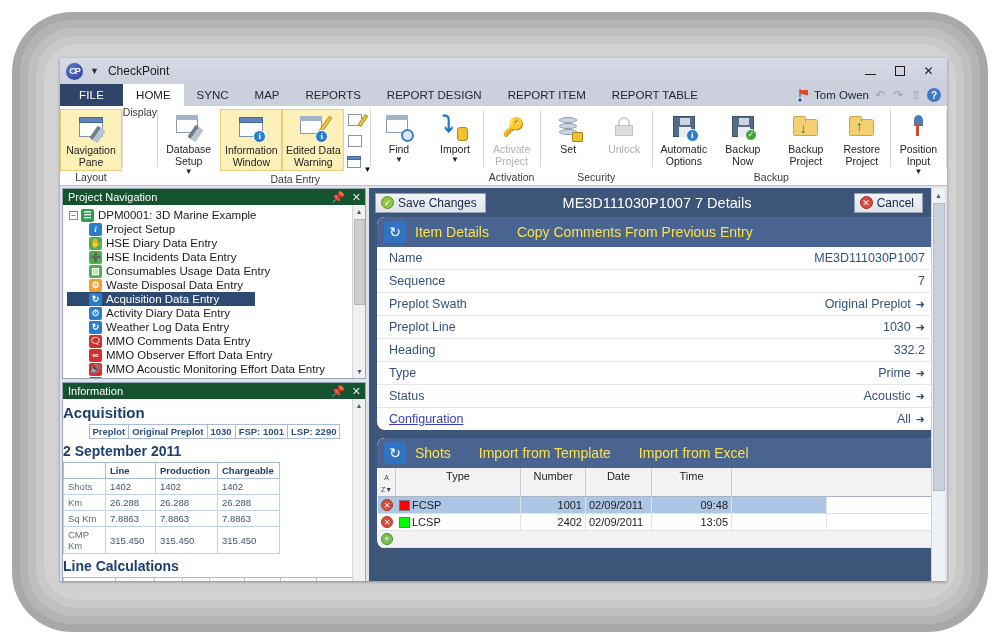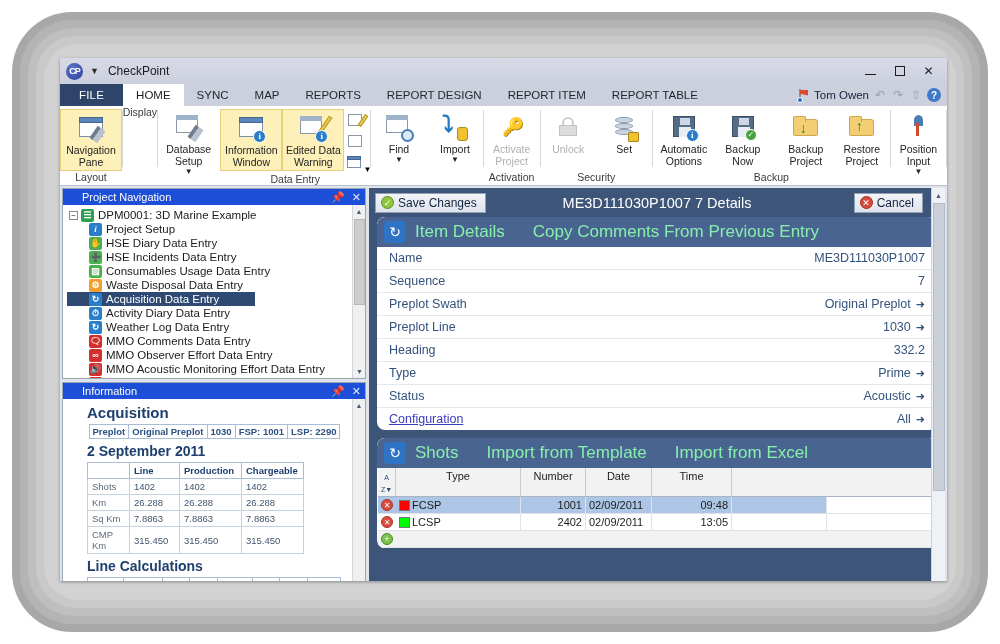--- a/index.html
+++ b/index.html
@@ -137,42 +137,42 @@
   .ic-pin:before{content:'';position:absolute;left:3px;top:0;width:9px;height:11px;background:#4a7db5;border-radius:50% 50% 0 0;}
   .ic-pin:after{content:'';position:absolute;left:5px;top:8px;width:3px;height:13px;background:#d24a2c;}
 
   
   .workspace { position:relative; height: calc(100% - 128px); background:#dfe3ea; display:flex; }
 
   
   .left-col { width: 306px; display:flex; flex-direction:column; background:#dfe3ea; padding:2px 0 0 2px;}
   .panel { background:#ffffff; border:1px solid #9aa5b5; display:flex; flex-direction:column; }
   .panel-title {
-    height: 16px; background:#1d4ed8; color:#ffffff; font-size:11px;
-    display:flex; align-items:center; padding-left:19px; position:relative;
+    height: 16px; background:#14532d; color:#ffffff; font-size:11px;
+    display:flex; align-items:center; padding-left:5px; position:relative;
   }
   .panel-title .pt-btns { position:absolute; right:4px; top:0; height:16px; display:flex; align-items:center; gap:7px; }
   .pt-btn { color:#e4eaf4; font-size:11px; line-height:11px; }
   .panel-body { position:relative; flex:1; background:#ffffff; overflow:hidden; }
 
   
   .tree { font-size: 11.5px; color:#1b1b1b; padding: 3px 0 0 4px; }
   .tree-row { display:flex; align-items:center; height:14px; padding-left:2px; white-space:nowrap; }
   .tree-row.child { padding-left: 22px; }
   .tree-row.sel { background:#2e4a73; color:#ffffff; width:188px; }
   .tw { width:9px;height:9px;border:1px solid #8a8a8a;background:#fff;font-size:8px;line-height:7px;
         text-align:center;color:#333;margin-right:3px;}
   .tico { width:13px;height:13px;margin-right:4px;border-radius:2px;display:flex;align-items:center;
           justify-content:center;font-size:9px;color:#fff;font-weight:bold;flex:none;}
   .panel-vscroll { position:absolute; right:0; top:0; width:13px; height:100%; background:#f0f0f0; border-left:1px solid #d6d6d6;}
   .pvs-arrow{ height:13px; display:flex;align-items:center;justify-content:center;font-size:7px;color:#4a5a70;}
   .pvs-thumb{ position:absolute; left:1px; width:11px; background:#cdcdcd; border:1px solid #b8b8b8;}
 
   
-  .info-body { padding: 4px 24px; font-size: 11px; color:#2b4a72; }
+  .info-body { padding: 4px 0; font-size: 11px; color:#2b4a72; }
   .info-h1 { font-size: 15px; font-weight: bold; color:#1d3f6e; margin: 1px 0 3px 0; }
   .info-h2 { font-size: 14px; font-weight: bold; color:#1d3f6e; margin: 4px 0 3px 0; }
   .chips { display:flex; font-size:9.5px; font-weight:bold; color:#2b5182;justify-content:center; }
   .chip { border:1px solid #a8bdd6; padding:1px 3px; margin-right:-1px; }
   table.itable { border-collapse: collapse; font-size:9.5px; color:#41556e; }
   table.itable th { border:1px solid #a8bdd6; padding:2px 4px; font-weight:bold; color:#1d3f6e; text-align:left;}
   table.itable td { border:1px solid #c3d2e2; padding:2px 4px; }
   table.itable td.rh { color:#5b6a7d; }
 
   
@@ -187,21 +187,21 @@
                color:#fff;font-size:9px;display:flex;align-items:center;justify-content:center;}
   .x-circle { width:13px;height:13px;border-radius:50%;background:#d94b3c;border:1px solid #a32b1f;
               color:#fff;font-size:9px;display:flex;align-items:center;justify-content:center;}
   .detail-title { position:absolute; left:0; right:0; text-align:center; color:#ffffff; font-size:14.5px; }
 
   .card { background:#ffffff; border-radius:8px; margin: 0 8px 8px 8px; overflow:hidden; }
   .card-head { height:30px; background:#4a6491; display:flex; align-items:center; padding-left:7px; gap:0px;
                border-radius:8px 8px 0 0;}
   .card-ico { width:22px;height:22px;border-radius:4px;background:#2f73c4;display:flex;align-items:center;
               justify-content:center;color:#fff;font-size:14px;margin-right:9px;}
-  .card-tab { color:#86efac; font-size:17px; padding: 0 14px 0 0; }
+  .card-tab { color:#fde047; font-size:14px; padding: 0 14px 0 0; }
   .card-tab.link { padding-left: 14px; }
 
   .field-row { display:flex; align-items:center; justify-content:space-between;
                padding: 4px 12px; border-bottom:1px solid #e3e8ef; font-size:12.5px; }
   .field-row:last-child { border-bottom:none; }
   .fl { color:#33527c; }
   .fl.link { color:#3b3bbf; text-decoration: underline; }
   .fv { color:#33527c; display:flex; align-items:center; gap:5px; }
   .fv .arr { color:#33527c; font-size:11px; }
 
@@ -388,37 +388,37 @@
             <span>Activate</span>
             <span>Project</span>
           </div>
         </div>
         <div class="rb-group-label">Activation</div>
       </div>
       <div class="rb-sep"></div>
 
       <div class="rb-group">
         <div class="rb-group-items">
-          <div class="rb-btn dim">
-            <div class="rb-ico">
-              <span style="position:absolute;left:9px;top:5px;width:12px;height:8px;border:2px solid #cfcfcf;border-bottom:none;border-radius:6px 6px 0 0"></span>
-              <span style="position:absolute;left:6px;top:13px;width:18px;height:11px;background:#dcdcdc;border:1px solid #c4c4c4"></span>
-            </div>
-            <span>Unlock</span>
-          </div>
           <div class="rb-btn">
             <div class="rb-ico">
               <span class="ic-db">
                   <span style="top:0"></span>
                   <span style="top:6px"></span>
                   <span style="top:12px"></span>
                 </span>
                 <span class="ic-lock"></span>
             </div>
             <span>Set</span>
+          </div>
+          <div class="rb-btn dim">
+            <div class="rb-ico">
+              <span style="position:absolute;left:9px;top:5px;width:12px;height:8px;border:2px solid #cfcfcf;border-bottom:none;border-radius:6px 6px 0 0"></span>
+              <span style="position:absolute;left:6px;top:13px;width:18px;height:11px;background:#dcdcdc;border:1px solid #c4c4c4"></span>
+            </div>
+            <span>Unlock</span>
           </div>
         </div>
         <div class="rb-group-label">Security</div>
       </div>
       <div class="rb-sep"></div>
 
       <div class="rb-group">
         <div class="rb-group-items">
           <div class="rb-btn wide">
             <div class="rb-ico">

